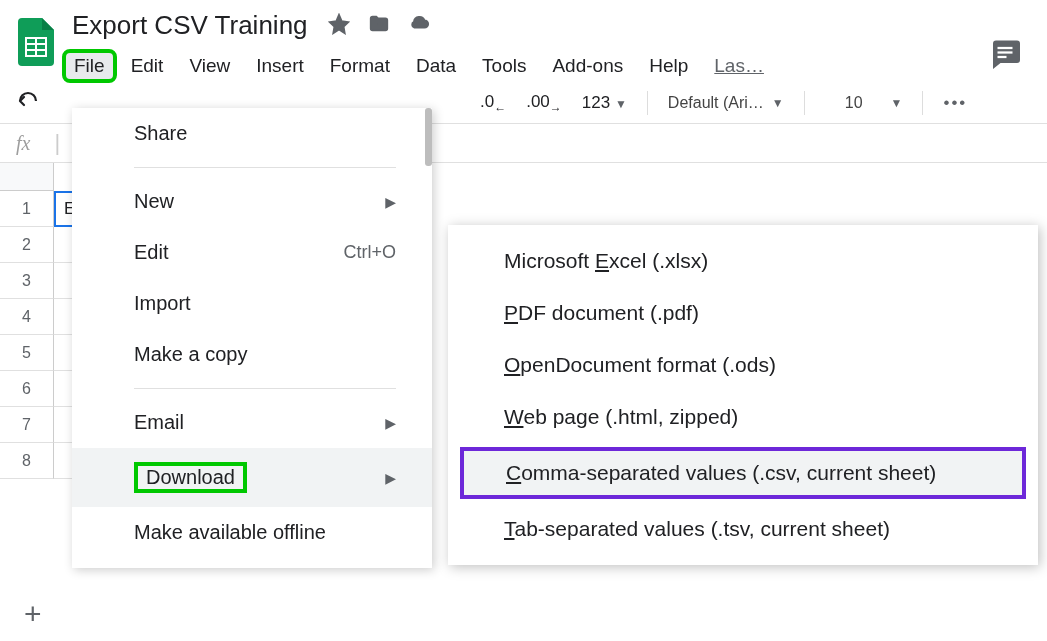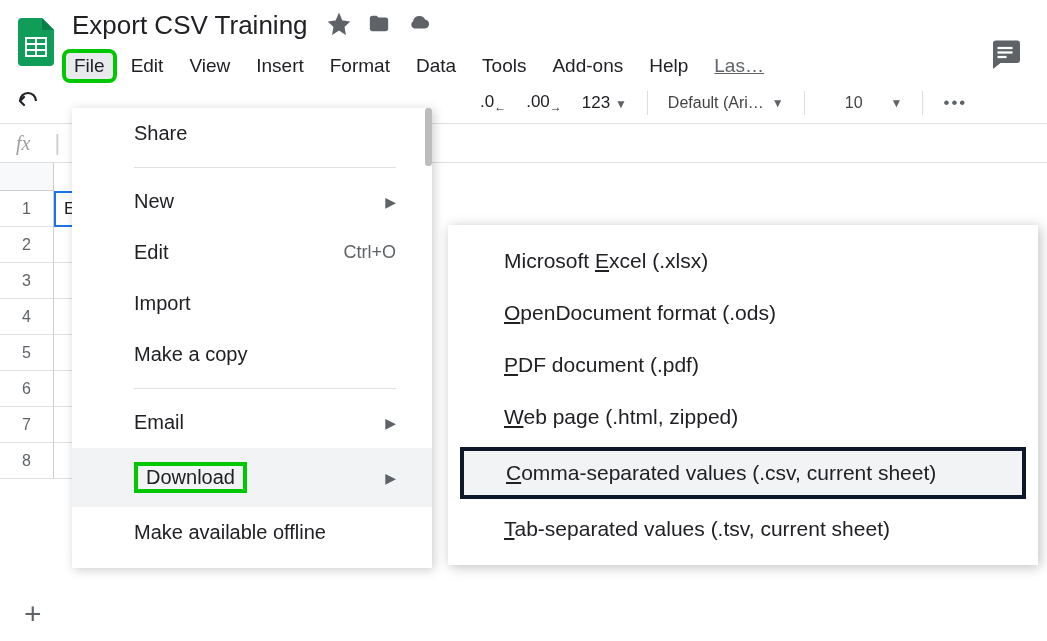--- a/index.html
+++ b/index.html
@@ -49,21 +49,21 @@
     .fm-item { display:flex; align-items:center; justify-content: space-between; padding: 14px 36px 14px 62px; font-size: 20px; color:#202124; cursor:pointer;}
     .fm-item.hover { background: #f1f3f4; }
     .fm-divider { height:1px; background:#e0e0e0; margin: 8px 36px 8px 62px;}
     .fm-shortcut { color:#5f6368; font-size: 18px;}
     .fm-arrow { color: #5f6368; font-size:14px;}
     .fm-highlight-box { border: 4px solid #00c800; padding: 0px 8px; display:inline-block;}
     
     .download-menu { position: absolute; top: 225px; left: 448px; width: 590px; background: #fff; box-shadow: 2px 2px 12px rgba(0,0,0,0.25); z-index: 11; padding: 10px 0;}
     .dm-item { padding: 14px 36px 14px 56px; font-size: 21px; color:#202124; cursor:pointer;}
     .dm-item.hover { background: #f1f3f4; }
-    .dm-highlight { border: 4px solid #0f172a; margin: 4px 12px; padding: 10px 20px 10px 42px;}
+    .dm-highlight { border: 4px solid #6d28d9; margin: 4px 12px; padding: 10px 20px 10px 42px;}
     .underline-first { text-decoration: underline; text-underline-offset: 2px;}
   </style>
 </head>
 <body>
 
 <div class="header">
   <div class="logo">
     <svg viewBox="0 0 36 48">
         <path d="M4 0 h20 l12 12 v32 a4 4 0 0 1 -4 4 H4 a4 4 0 0 1 -4 -4 V4 a4 4 0 0 1 4 -4 z" fill="#0f9d58"></path>
         <path d="M24 0 l12 12 h-12 z" fill="#087f46"></path>
@@ -211,18 +211,18 @@
       <span class="fm-highlight-box">Download</span>
       <span class="fm-arrow">▶</span>
     </div>
   <div class="fm-item">
       <span>Make available offline</span>
     </div>
 </div>
 
 <div class="download-menu">
   <div class="dm-item"><span>Microsoft </span><span class="underline-first">E</span><span>xcel (.xlsx)</span></div>
+  <div class="dm-item"><span class="underline-first">P</span><span>DF document (.pdf)</span></div>
   <div class="dm-item"><span class="underline-first">O</span><span>penDocument format (.ods)</span></div>
-  <div class="dm-item"><span class="underline-first">P</span><span>DF document (.pdf)</span></div>
   <div class="dm-item"><span class="underline-first">W</span><span>eb page (.html, zipped)</span></div>
   <div class="dm-item hover dm-highlight"><span class="underline-first">C</span><span>omma-separated values (.csv, current sheet)</span></div>
   <div class="dm-item"><span class="underline-first">T</span><span>ab-separated values (.tsv, current sheet)</span></div>
 </div>
 
 </body></html>

